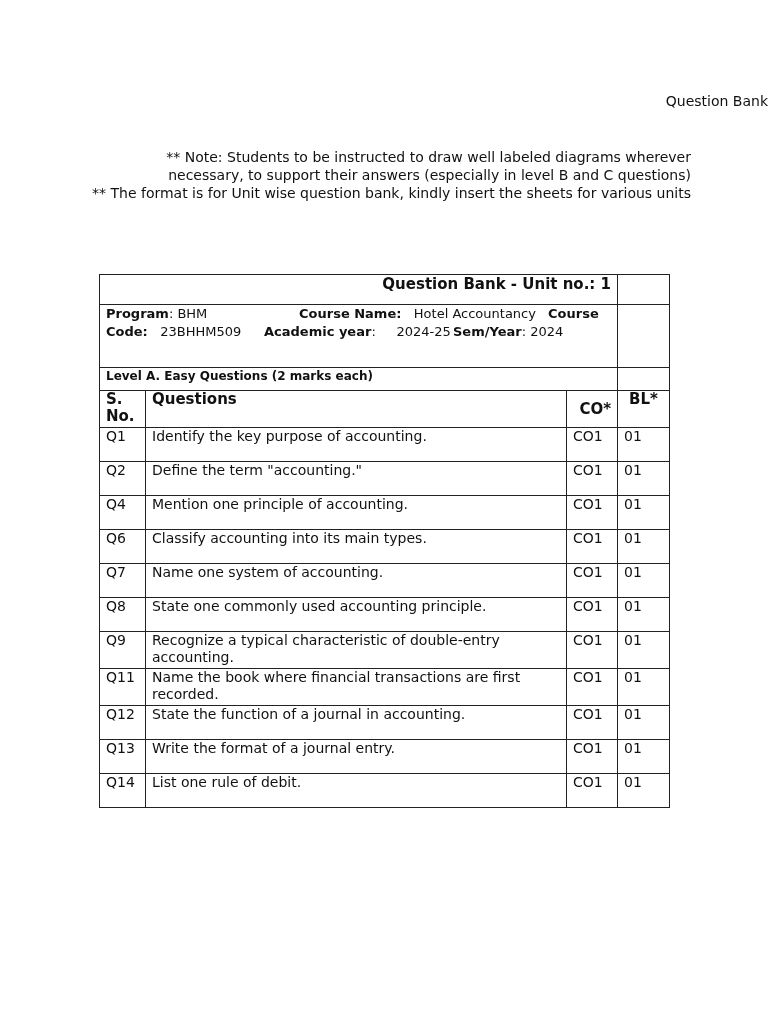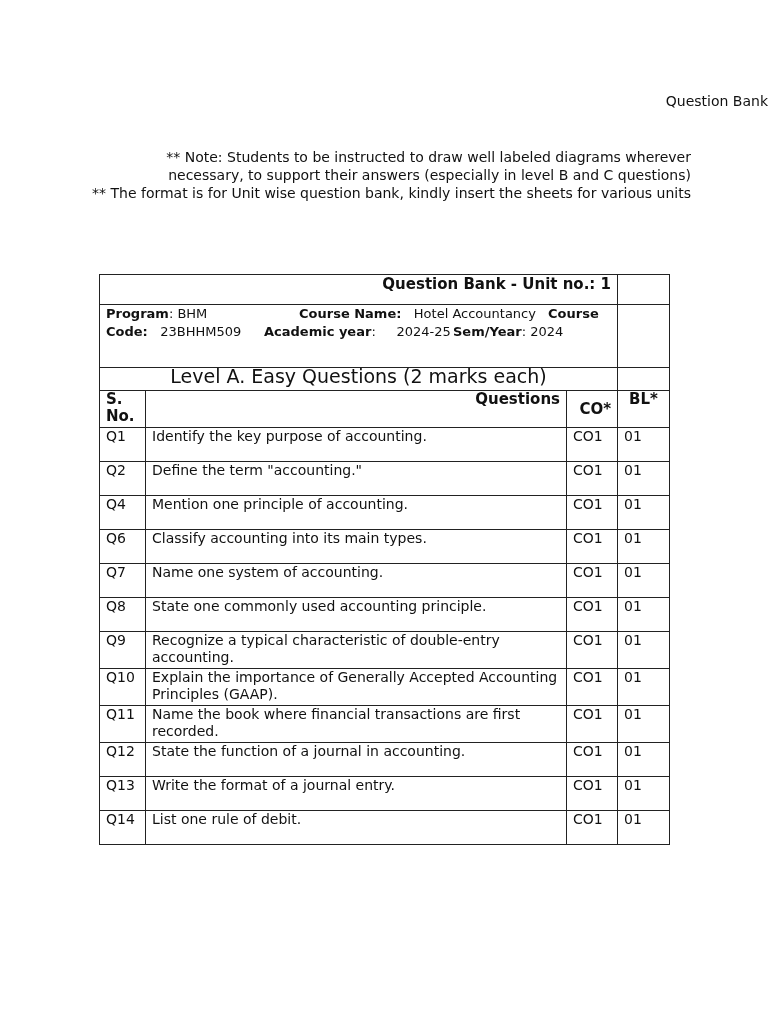--- a/index.html
+++ b/index.html
@@ -4,21 +4,21 @@
 <style>
   html,body{margin:0;padding:0;background:#fff;}
   body{width:768px;height:1024px;position:relative;font-family:"DejaVu Sans",sans-serif;color:#111;overflow:hidden;}
   .title{position:absolute;top:93px;left:0;width:768px;text-align:right;font-size:14px;}
   .note{position:absolute;top:148px;left:91px;width:600px;font-size:14px;line-height:18px;text-align:right;}
   table{position:absolute;left:99px;top:274px;border-collapse:collapse;width:570px;table-layout:fixed;}
   td{border:1px solid #222;vertical-align:top;padding:0 6px;font-size:14px;line-height:17px;}
   .hdr{text-align:right;font-weight:bold;font-size:15px;height:28px;padding-top:1px;}
   .meta{height:62px;font-size:13px;line-height:18px;}
   .meta b{font-weight:bold;}
-  .lvl{text-align:center;font-weight:normal;font-size:19px;height:22px;padding-top:0;}
+  .lvl{text-align:left;font-weight:bold;font-size:12px;height:22px;padding-top:0;}
   .colh{font-weight:bold;font-size:15px;height:36px;}
   .row td{height:33px;padding-top:0;}
   .row.tall td{height:36px;}
 </style>
 </head>
 <body>
 
 <div class="title">Question Bank</div>
 <div class="note">
   <div>** Note: Students to be instructed to draw well labeled diagrams wherever necessary, to support their answers (especially in level B and C questions)</div>
@@ -51,21 +51,21 @@
       </div>
     </td>
     <td></td>
   </tr>
   <tr>
     <td colspan="3" class="lvl">Level A. Easy Questions (2 marks each)</td>
     <td></td>
   </tr>
   <tr class="colh">
     <td class="colh">S. No.</td>
-    <td class="colh" style="text-align:right">Questions</td>
+    <td class="colh" style="text-align:left">Questions</td>
     <td class="colh" style="vertical-align:middle;text-align:right">CO*</td>
     <td class="colh" style="text-align:center">BL*</td>
   </tr>
   </tbody>
     <tbody id="rows">
       <tr class="row">
         <td>Q1</td>
         <td>Identify the key purpose of accounting.</td>
         <td>CO1</td>
         <td>01</td>
@@ -100,26 +100,20 @@
         <td>CO1</td>
         <td>01</td>
       </tr>
       <tr class="row tall">
         <td>Q9</td>
         <td>Recognize a typical characteristic of double-entry accounting.</td>
         <td>CO1</td>
         <td>01</td>
       </tr>
       <tr class="row tall">
-        <td>Q10</td>
-        <td>Explain the importance of Generally Accepted Accounting Principles (GAAP).</td>
-        <td>CO1</td>
-        <td>01</td>
-      </tr>
-      <tr class="row tall">
         <td>Q11</td>
         <td>Name the book where financial transactions are first recorded.</td>
         <td>CO1</td>
         <td>01</td>
       </tr>
       <tr class="row">
         <td>Q12</td>
         <td>State the function of a journal in accounting.</td>
         <td>CO1</td>
         <td>01</td>

